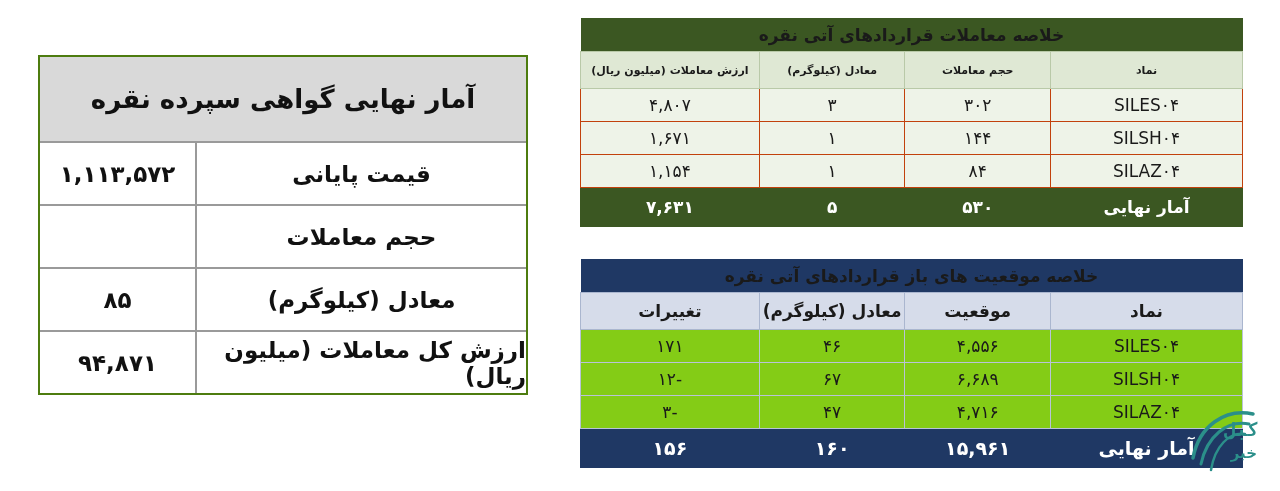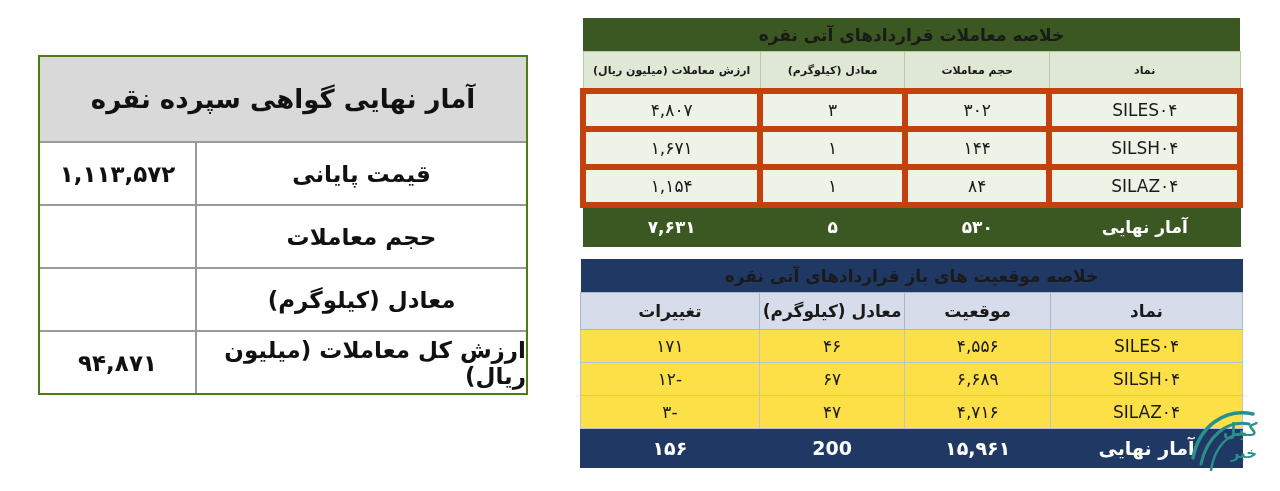--- a/index.html
+++ b/index.html
@@ -94,21 +94,21 @@
   .green .tbl-title td { background: #3b5722; }
   .green thead.cols th {
     background: #dfe8d4;
     font-weight: bold;
     font-size: 11px;
     border: 1px solid #b9c9a8;
     height: 36px;
   }
   .green tbody td {
     background: #eef3e8;
-    border: 6px solid #c2410c;
+    border: 1px solid #c2410c;
     height: 32px;
   }
   .green tfoot td {
     background: #3b5722;
     color: #ffffff;
     font-weight: bold;
     font-size: 17px;
     height: 38px;
     border: 1px solid #3b5722;
   }
@@ -116,21 +116,21 @@
   
   .blue .tbl-title td { background: #1f3864; }
   .blue thead.cols th {
     background: #d6dcea;
     font-weight: bold;
     font-size: 17px;
     border: 1px solid #aab6cf;
     height: 36px;
   }
   .blue tbody td {
-    background: #fde047;
+    background: #84cc16;
     border: 1px solid #b9c3d8;
     height: 32px;
   }
   .blue tfoot td {
     background: #1f3864;
     color: #ffffff;
     font-weight: bold;
     font-size: 19px;
     height: 38px;
     border: 1px solid #1f3864;
@@ -175,20 +175,21 @@
 
   <div class="lp-row">
     <div class="lp-label">قیمت پایانی</div>
     <div class="lp-value">۱,۱۱۳,۵۷۲</div>
   </div>
   <div class="lp-row">
     <div class="lp-label">حجم معاملات</div>
   </div>
   <div class="lp-row">
     <div class="lp-label">معادل (کیلوگرم)</div>
+    <div class="lp-value">۸۵</div>
   </div>
   <div class="lp-row">
     <div class="lp-label">ارزش کل معاملات (میلیون ریال)</div>
     <div class="lp-value">۹۴,۸۷۱</div>
   </div>
 </div>
 
 <div class="panel green" style="left:580px; top:18px; width:663px;">
   <table class="grid">
     <colgroup>
@@ -279,21 +280,21 @@
         <td class="latin">SILAZ۰۴</td>
         <td>۴,۷۱۶</td>
         <td>۴۷</td>
         <td>-۳</td>
       </tr>
     </tbody>
     <tfoot>
       <tr>
         <td>آمار نهایی</td>
         <td>۱۵,۹۶۱</td>
-        <td>200</td>
+        <td>۱۶۰</td>
         <td>۱۵۶</td>
       </tr>
     </tfoot>
   </table>
 </div>
 
 <div class="watermark">
   <svg width="80" height="75" viewBox="0 0 80 75">
     <path d="M8 58 C 14 26, 40 8, 68 14" fill="none" stroke="#2b8f8a" stroke-width="3.5" stroke-linecap="round"></path>
     <path d="M16 64 C 22 36, 42 20, 64 24" fill="none" stroke="#2b8f8a" stroke-width="3" stroke-linecap="round"></path>

